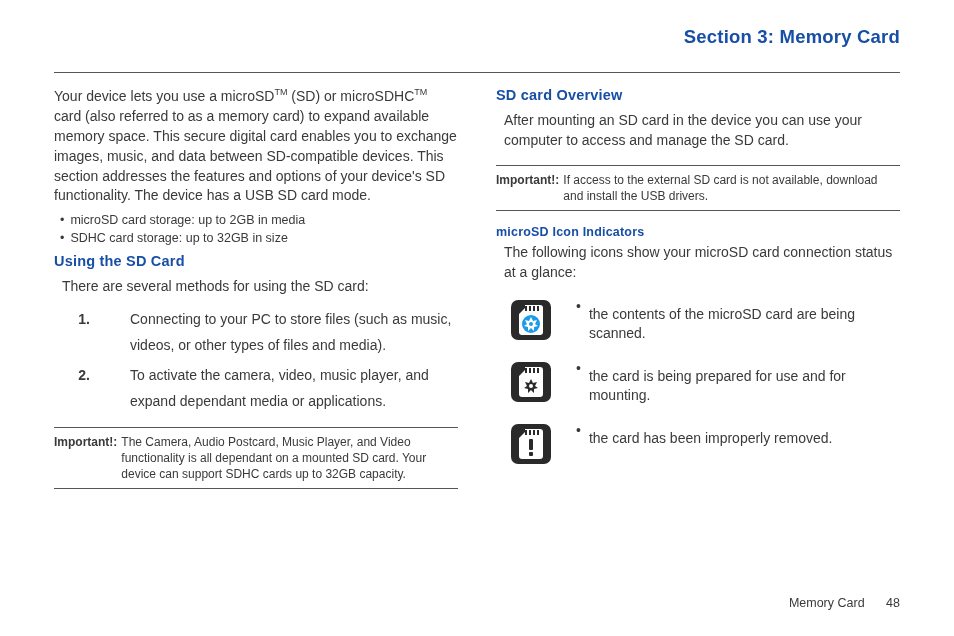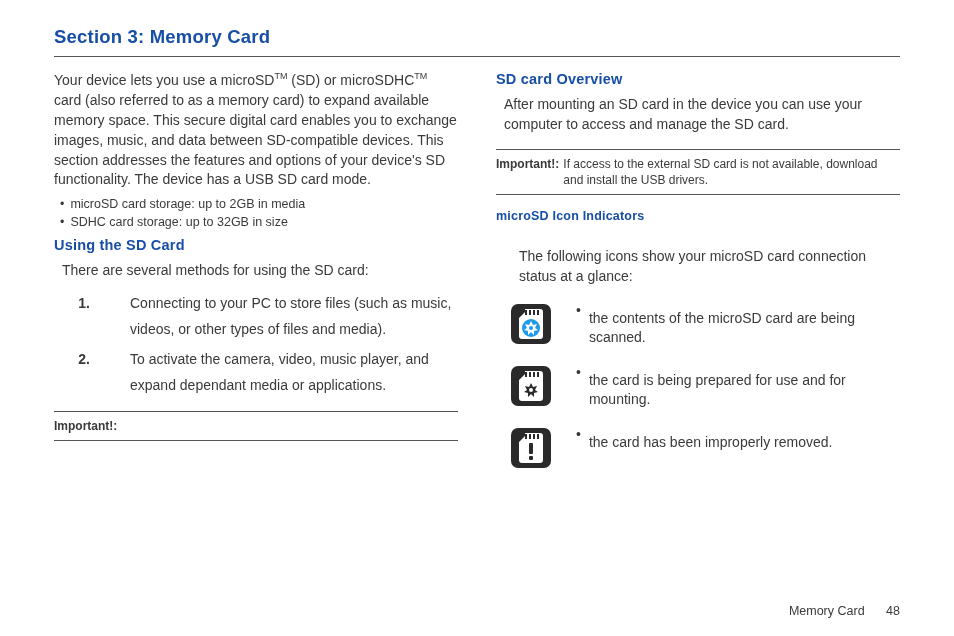--- a/index.html
+++ b/index.html
@@ -14,23 +14,24 @@
       font-family: Arial, Helvetica, sans-serif;
       color: #3a3a3a;
       padding: 26px 54px 20px 54px;
       position: relative;
     }
     .section-title {
       color: #174ea6;
       font-weight: bold;
       font-size: 18.5px;
       letter-spacing: 0.2px;
-      padding-bottom: 8px;
+      padding-bottom: 24px;
       border-bottom: 1.5px solid #555;
       margin-bottom: 14px;
+      text-align: right;
     }
     .columns {
       display: flex;
       gap: 38px;
     }
     .col {
       width: 50%;
     }
     .intro {
       font-size: 14px;
@@ -106,21 +107,21 @@
       flex-shrink: 0;
     }
     .important-text {
       flex: 1;
     }
     .sub-sub-heading {
       color: #174ea6;
       font-weight: bold;
       font-size: 12.5px;
       margin-top: 14px;
-      margin-bottom: 24px;
+      margin-bottom: 4px;
       letter-spacing: 0.2px;
     }
     .icon-list {
       margin-top: 14px;
     }
     .icon-row {
       display: flex;
       align-items: flex-start;
       margin-bottom: 16px;
       margin-left: 12px;
@@ -138,21 +139,21 @@
     }
     .icon-text {
       font-size: 14px;
       line-height: 1.35;
       color: #3a3a3a;
       flex: 1;
       margin-top: 8px;
     }
     .footer {
       position: absolute;
-      bottom: 18px;
+      bottom: 26px;
       right: 54px;
       font-size: 12.5px;
       color: #3a3a3a;
     }
     .footer-num {
       margin-left: 18px;
     }
   </style>
 </head>
 <body>
@@ -179,34 +180,35 @@
         <div class="num-text">Connecting to your PC to store files (such as music, videos, or other types of files and media).</div>
       </div>
       <div class="num-item">
         <div class="num-label">2.</div>
         <div class="num-text">To activate the camera, video, music player, and expand dependant media or applications.</div>
       </div>
     </div>
 
     <div class="important-box">
       <div class="important-label">Important!:</div>
+      <div class="important-text">The Camera, Audio Postcard, Music Player, and Video functionality is all dependant on a mounted SD card. Your device can support SDHC cards up to 32GB capacity.</div>
     </div>
   </div>
 
   <div class="col">
     <div class="sub-heading" style="margin-top:0">SD card Overview</div>
     <div class="body-text">After mounting an SD card in the device you can use your computer to access and manage the SD card.</div>
 
     <div class="important-box" style="margin-top:14px">
       <div class="important-label">Important!:</div>
       <div class="important-text">If access to the external SD card is not available, download and install the USB drivers.</div>
     </div>
 
     <div class="sub-sub-heading">microSD Icon Indicators</div>
-    <div class="body-text" style="margin-left:23px">The following icons show your microSD card connection status at a glance:</div>
+    <div class="body-text" style="margin-left:8px">The following icons show your microSD card connection status at a glance:</div>
 
     <div class="icon-list">
 
       <div class="icon-row">
         <div class="icon-box">
           <svg viewBox="0 0 46 46">
             <rect x="3" y="3" width="40" height="40" rx="7" fill="#2a2a2a"></rect>
             <path d="M14 8 h18 a3 3 0 0 1 3 3 v24 a3 3 0 0 1 -3 3 h-18 a3 3 0 0 1 -3 -3 v-18 l6 -6 v-3 z" fill="#fff"></path>
             <rect x="17" y="9" width="2" height="5" fill="#2a2a2a"></rect>
             <rect x="21" y="9" width="2" height="5" fill="#2a2a2a"></rect>

